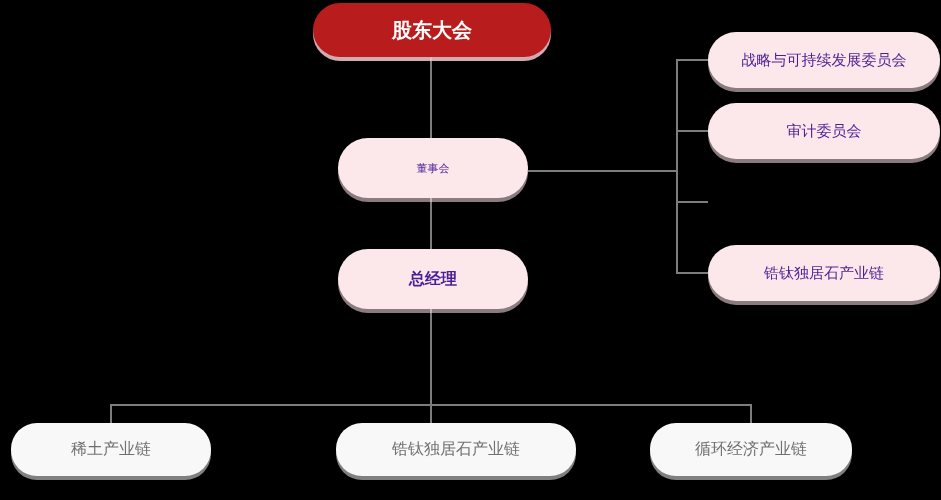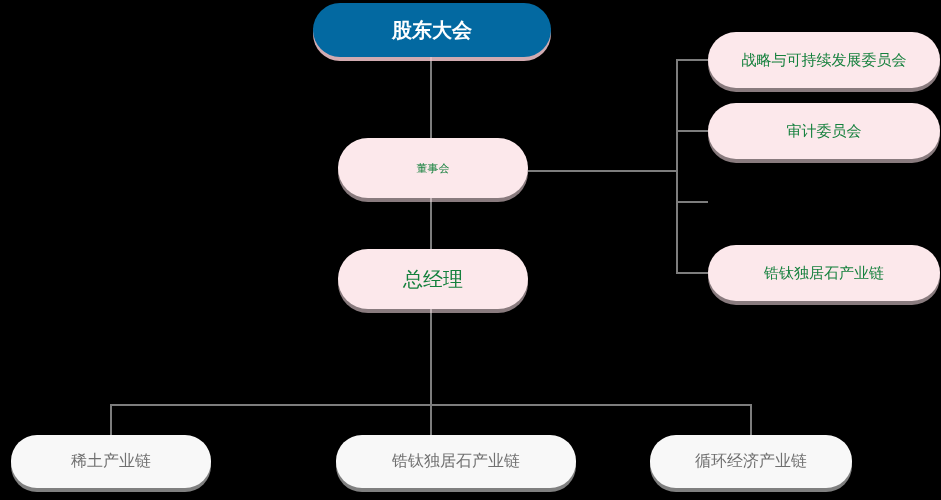--- a/index.html
+++ b/index.html
@@ -20,55 +20,56 @@
     display: flex;
     align-items: center;
     justify-content: center;
     box-sizing: border-box;
     white-space: nowrap;
   }
   .node-root {
     left: 313px; top: 3px;
     width: 238px; height: 54px;
     border-radius: 27px;
-    background: #0369a1;
+    background: #b91c1c;
     color: #ffffff;
     font-size: 20px;
     font-weight: bold;
     box-shadow: 0 4px 0 0 rgba(246, 201, 208, 0.85);
   }
   .node-pink {
     background: #fce8eb;
-    color: #15803d;
+    color: #4c1d95;
     box-shadow: 0 4px 0 0 rgba(250, 224, 229, 0.55);
   }
   .node-board {
     left: 338px; top: 138px;
     width: 190px; height: 60px;
     border-radius: 30px;
     font-size: 11px;
   }
   .node-gm {
     left: 338px; top: 249px;
     width: 190px; height: 60px;
     border-radius: 30px;
-    font-size: 20px;
+    font-size: 16px;
+    font-weight: bold;
   }
   .node-committee {
     left: 708px;
     width: 232px; height: 56px;
     border-radius: 28px;
     font-size: 15px;
   }
   .c0 { top: 32px; }
   .c1 { top: 103px; }
   .c2 { top: 174px; }
   .c3 { top: 245px; }
   .node-chain {
-    top: 435px;
+    top: 423px;
     height: 53px;
     border-radius: 26px;
     background: #f8f8f8;
     color: #707070;
     font-size: 16px;
     box-shadow: 0 4px 0 0 rgba(255, 255, 255, 0.5);
   }
   .ch0 { left: 11px;  width: 200px; }
   .ch1 { left: 336px; width: 240px; }
   .ch2 { left: 650px; width: 202px; }

